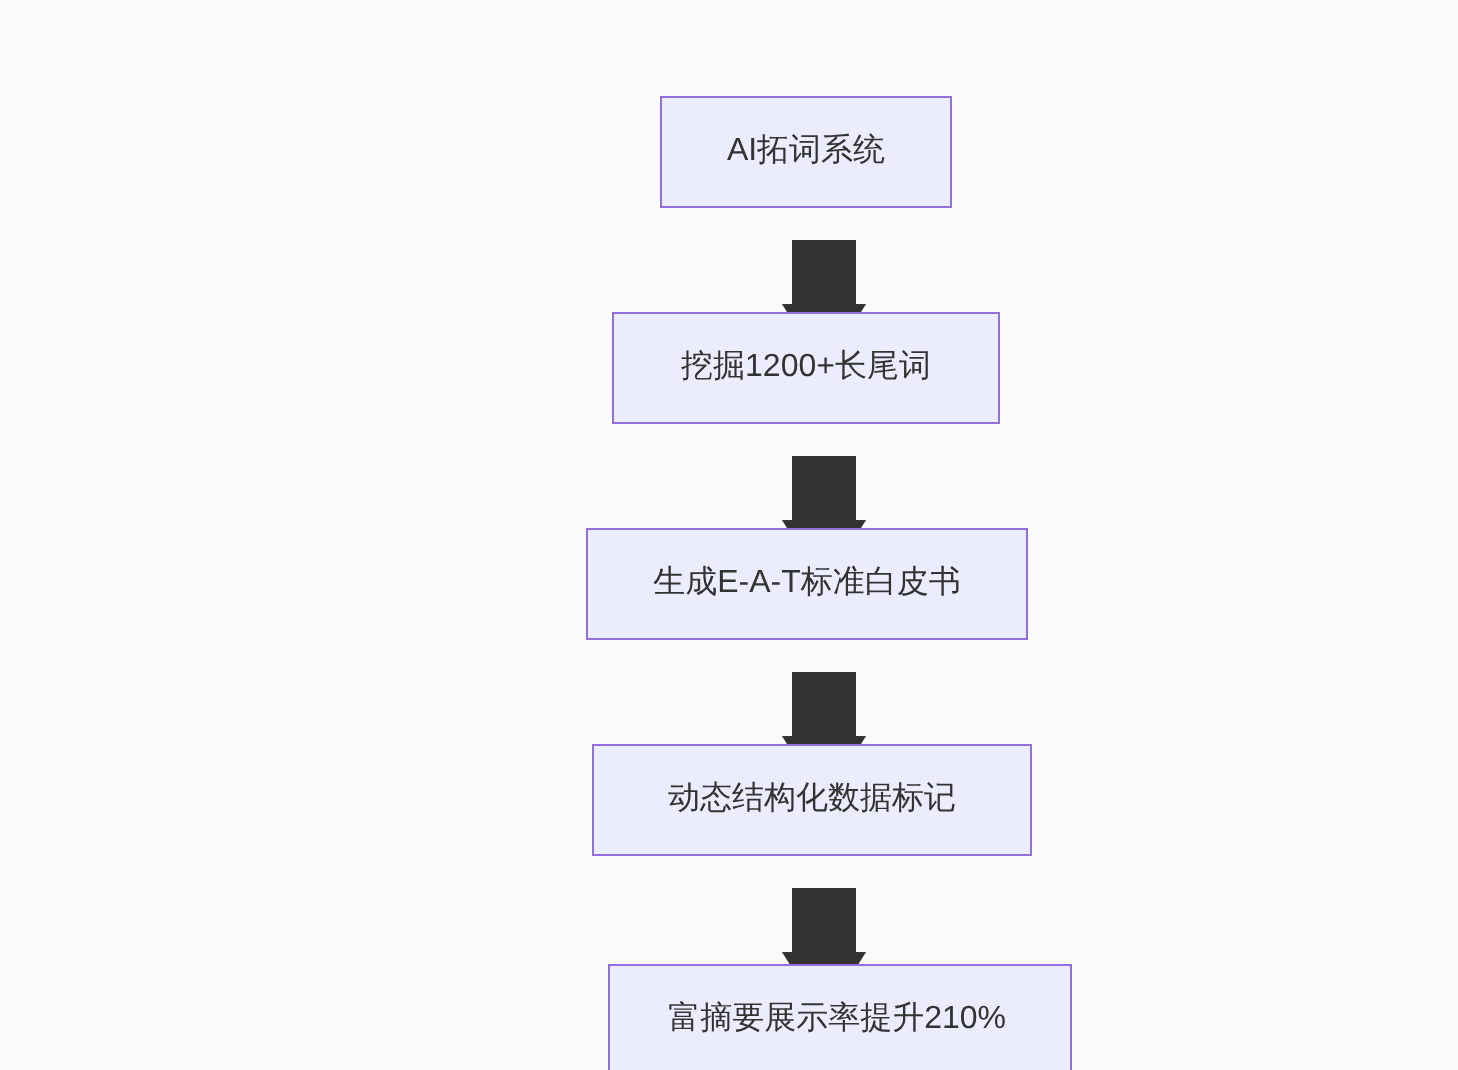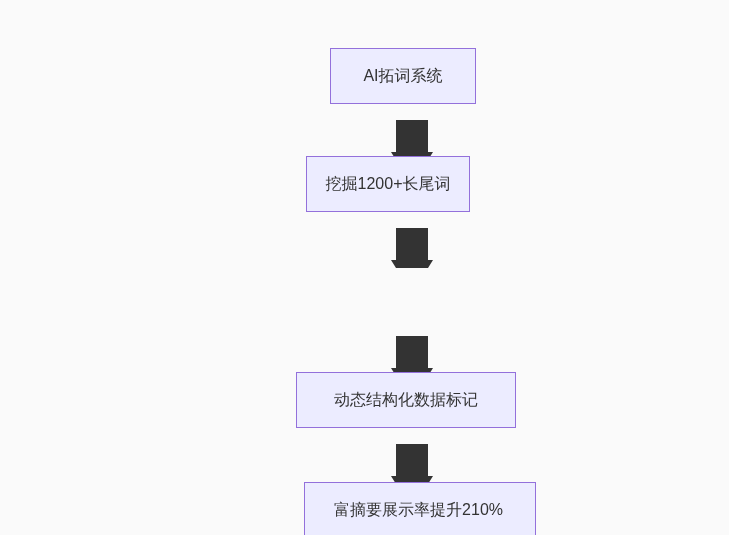--- a/index.html
+++ b/index.html
@@ -57,29 +57,32 @@
 
   <div class="node" style="left:298px; top:16px; width:146px;">
     <span class="node-label">AI拓词系统</span>
   </div>
 
   <div class="arrow" style="left:364px; top:72px; height:52px;">
     <div class="arrow-line"></div>
     <div class="arrow-head"></div>
   </div>
 
-  <div class="node" style="left:274px; top:124px; width:164px;">
+  <div class="node" style="left:274px; top:124px; width:194px;">
     <span class="node-label">挖掘1200+长尾词</span>
   </div>
 
   <div class="arrow" style="left:364px; top:180px; height:52px;">
     <div class="arrow-line"></div>
     <div class="arrow-head"></div>
   </div>
 
+  <div class="node" style="left:261px; top:232px; width:221px;">
+    <span class="node-label">生成E-A-T标准白皮书</span>
+  </div>
 
   <div class="arrow" style="left:364px; top:288px; height:52px;">
     <div class="arrow-line"></div>
     <div class="arrow-head"></div>
   </div>
 
   <div class="node" style="left:264px; top:340px; width:220px;">
     <span class="node-label">动态结构化数据标记</span>
   </div>
 

